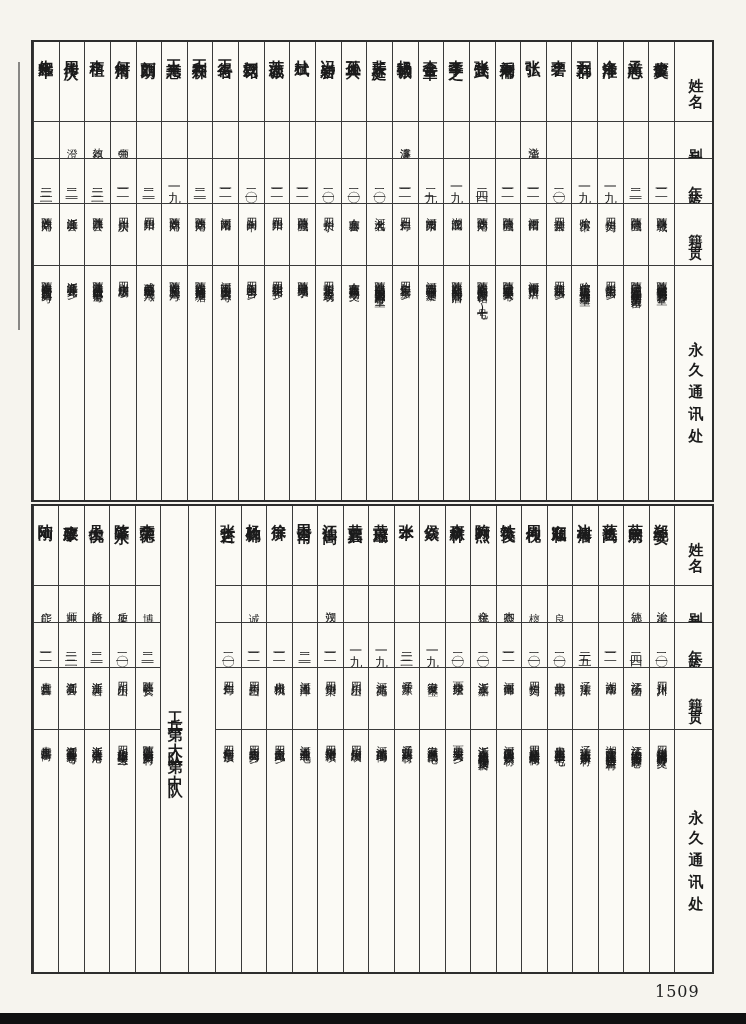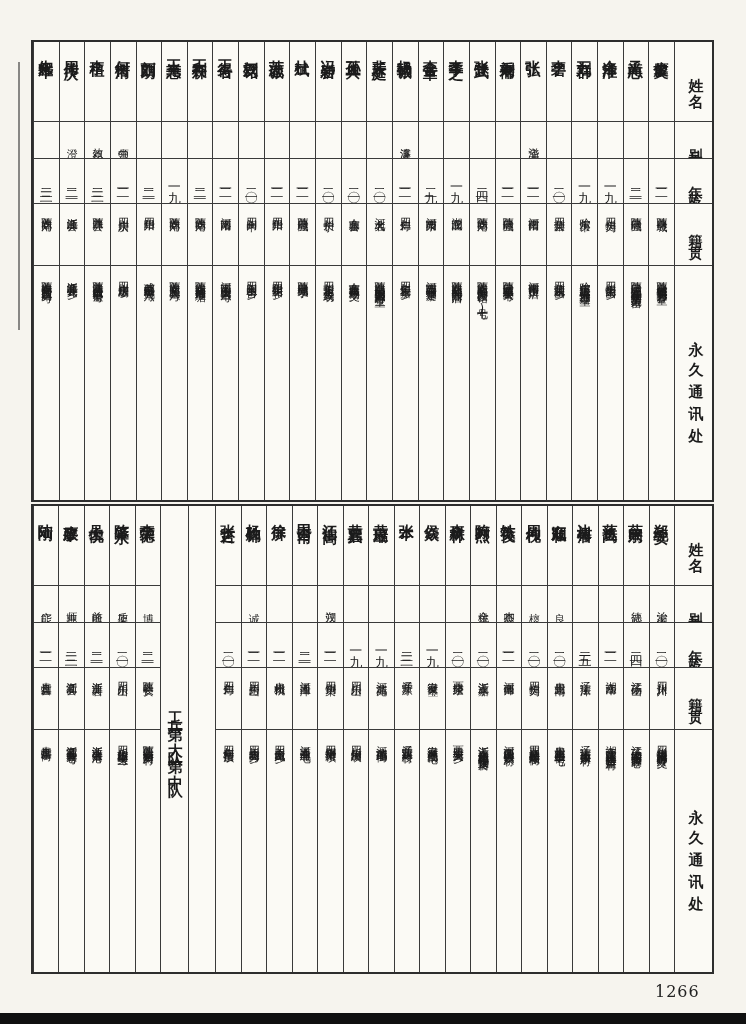--- a/index.html
+++ b/index.html
@@ -422,16 +422,16 @@
     </div>
     <div class="col entry-col">
       <div class="cell r-name">陆刚</div>
       <div class="cell r-alias">广能</div>
       <div class="cell r-age">二一</div>
       <div class="cell r-native">贵州盘县</div>
       <div class="cell r-addr">贵州盘县平街</div>
     </div>
   </div>
 
-<div class="page-number">1266</div>
+<div class="page-number">1509</div>
 
 <div class="scan-artifact-left"></div>
 <div class="scan-edge-bottom"></div>
 
 </body></html>

